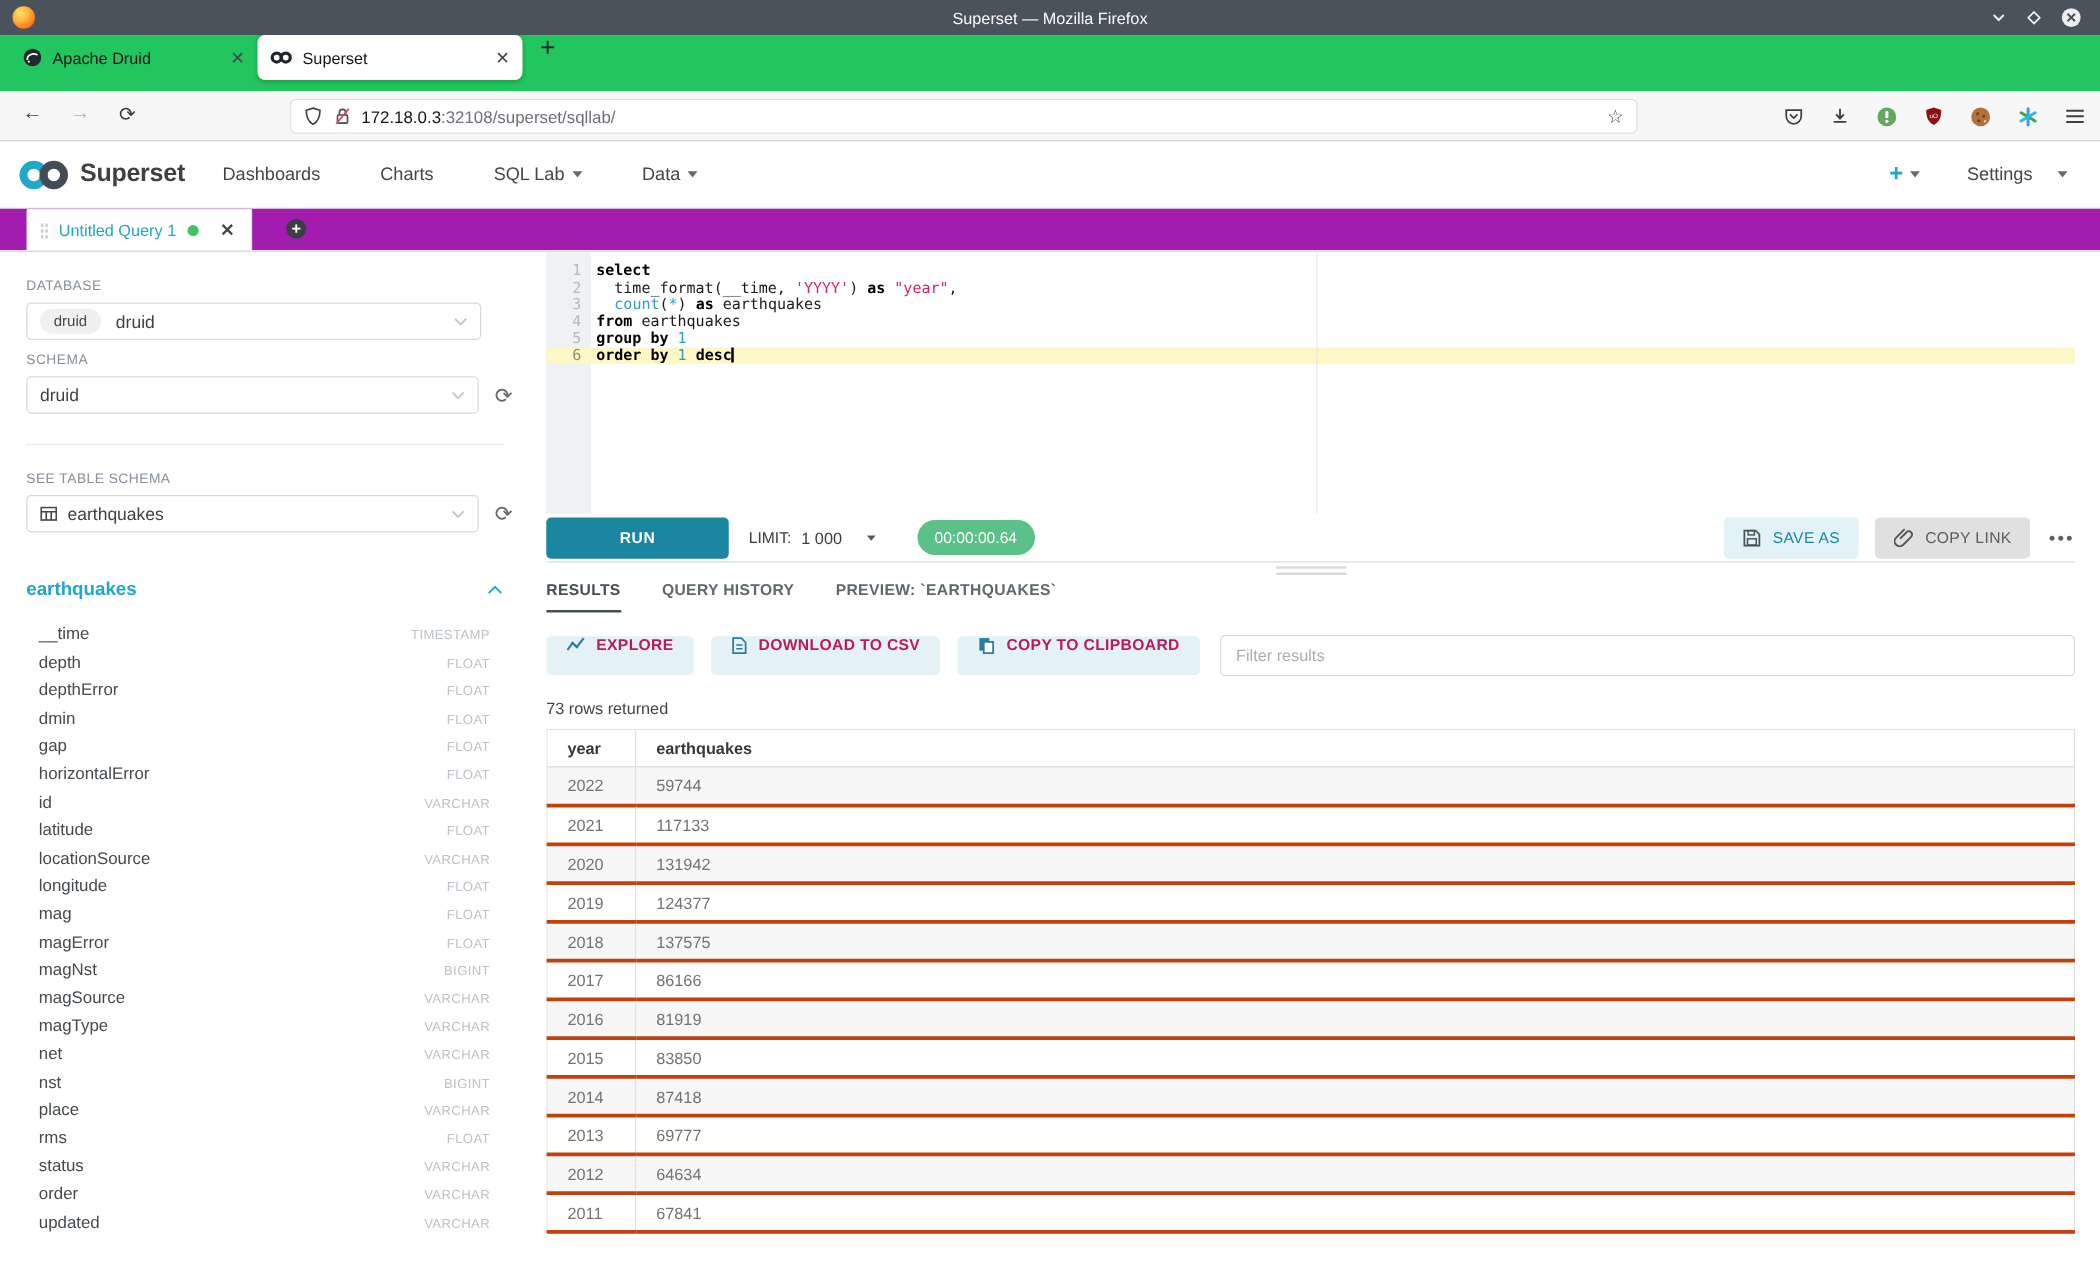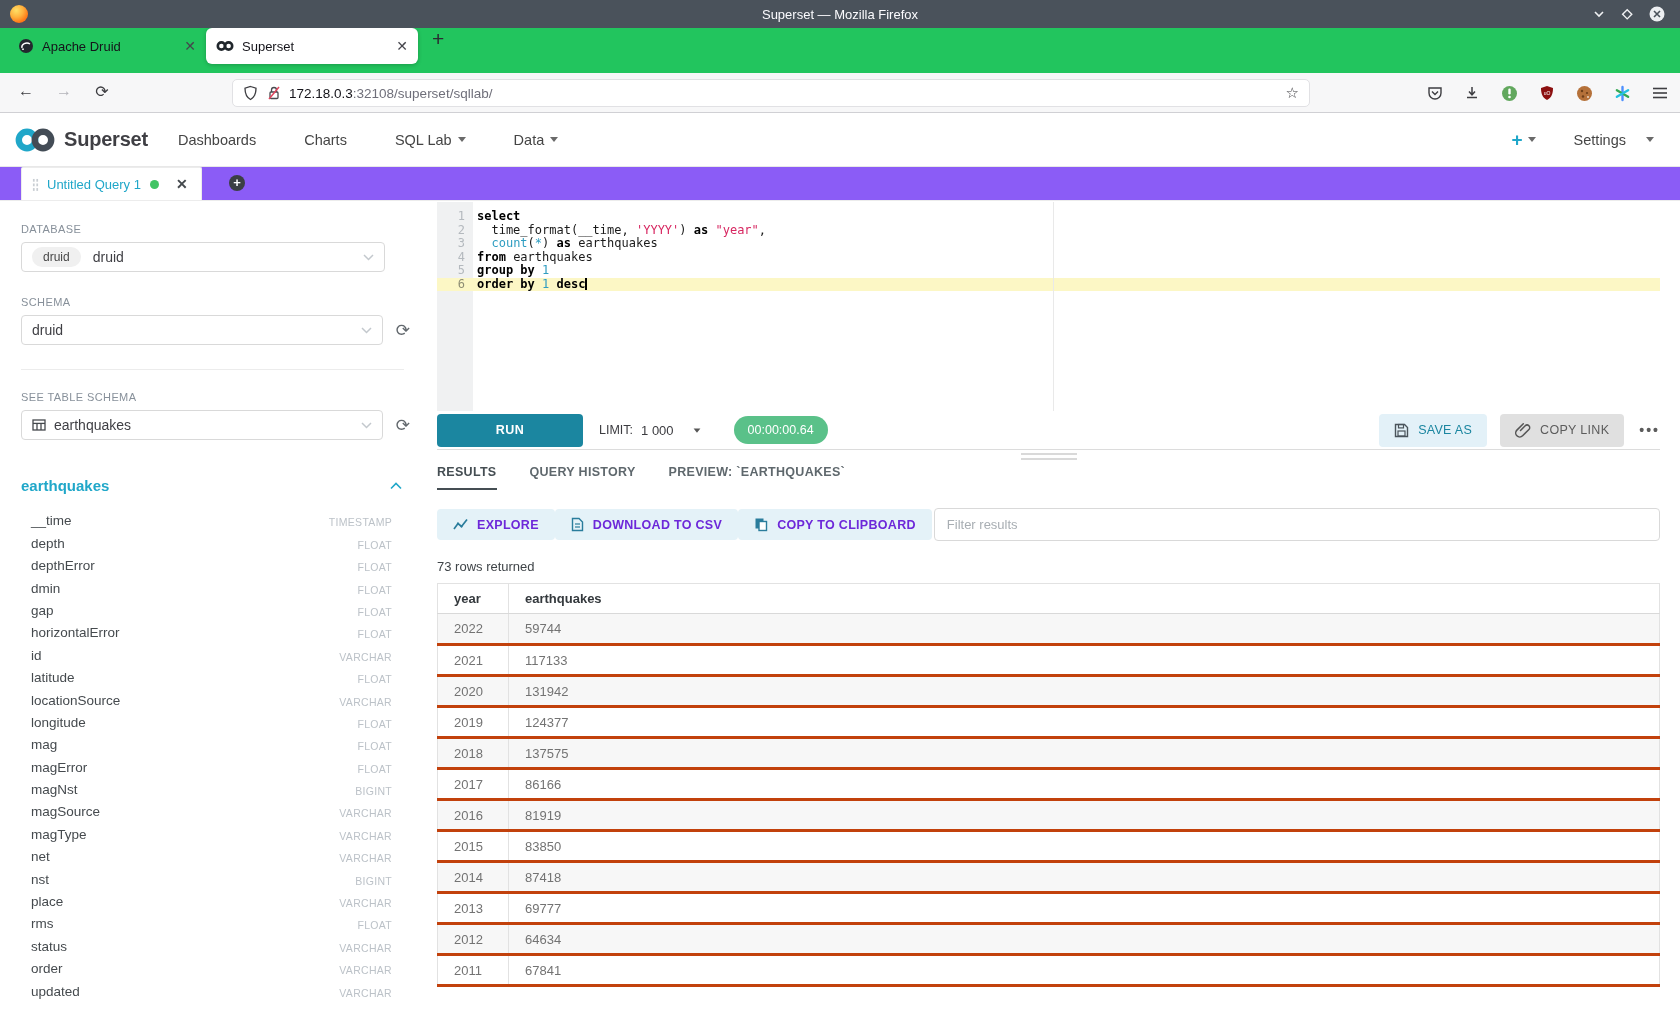--- a/index.html
+++ b/index.html
@@ -36,21 +36,21 @@
   .ss-brand{display:flex;align-items:center;margin-left:12px}
   .ss-brand-name{font-size:20px;font-weight:bold;color:#3f3f44;margin-left:6px;letter-spacing:-.2px}
   .ss-links{display:flex;gap:48px;margin-left:30px;font-size:14.5px;color:#454545}
   .ss-link{display:flex;align-items:center;gap:6px;cursor:default}
   .caret{width:0;height:0;border-left:4px solid transparent;border-right:4px solid transparent;border-top:5px solid #6a6a6a;display:inline-block}
   .ss-right{margin-left:auto;display:flex;align-items:center;gap:38px;margin-right:26px}
   .ss-plus{color:#20a7c9;font-size:19px;font-weight:bold;display:flex;align-items:center;gap:5px}
   .ss-settings{font-size:14.5px;color:#454545;display:flex;align-items:center;gap:20px}
 
   
-  .qtabbar{height:34px;background:#8b5cf6;border-bottom:1px solid #ececec;display:flex;align-items:flex-end}
+  .qtabbar{height:34px;background:#a21caf;border-bottom:1px solid #ececec;display:flex;align-items:flex-end}
   .qtab{margin-left:21px;width:181px;height:33px;background:#fff;border:1px solid #ececec;border-bottom:none;display:flex;align-items:center;padding:0 10px;border-radius:2px 2px 0 0}
   .qtab-dots{width:7px;height:13px;margin-right:8px;
     background-image:radial-gradient(#c9ced3 1px,transparent 1.3px);background-size:3.5px 4.6px}
   .qtab-label{color:#20a7c9;font-size:13px;white-space:nowrap}
   .qtab-dot{width:9px;height:9px;border-radius:50%;background:#41c464;margin-left:9px}
   .qtab-close{margin-left:17px;color:#44494d;font-size:14px;font-weight:bold}
   .qtab-add{width:16px;height:16px;border-radius:50%;background:#3b3f43;color:#fff;font-size:13px;line-height:15px;text-align:center;margin:0 0 9px 27px;font-weight:bold}
 
   
   .main{position:absolute;top:202px;left:0;right:0;bottom:0;display:flex;background:#fff}
@@ -58,21 +58,21 @@
   .sidebar{width:421px;flex:0 0 421px;padding:21px 11px 0 21px;overflow:hidden}
   .group-label{font-size:11px;color:#87909a;letter-spacing:.4px;margin-bottom:7px}
   .sel{height:30px;width:364px;border:1px solid #d9d9d9;border-radius:4px;background:#fff;display:flex;align-items:center;padding:0 10px}
   .sel .chev{margin-left:auto;display:flex}
   .db-pill{background:#f0f0f0;border-radius:11px;padding:3px 11px;font-size:12px;color:#484848}
   .sel-val{font-size:14px;color:#3f3f44}
   .db-pill+.sel-val{margin-left:12px}
   .with-refresh{display:flex;align-items:center}
   .refresh-btn{margin-left:13px;font-size:17px;color:#62686d;line-height:1}
   .sb-divider{height:1px;background:#ececec;margin-top:24px;width:383px}
-  .mt22{margin-top:24px}.mt21{margin-top:21px}
+  .mt22{margin-top:10px}.mt21{margin-top:21px}
   .table-section-head{margin-top:37px;width:381px;display:flex;align-items:center}
   .ts-title{color:#20a7c9;font-size:15px;font-weight:bold}
   .ts-chev{margin-left:auto;display:flex}
   .col-list{margin-top:12px}
   .col-row{height:22.4px;display:flex;align-items:flex-end;padding-left:10px;width:371px}
   .col-name{font-size:13.5px;color:#454a4e}
   .col-type{margin-left:auto;font-size:10.5px;color:#bcc2c8;letter-spacing:.3px}
 
   
   .workpane{flex:1;margin:0 20px 0 16px;display:flex;flex-direction:column;position:relative}
@@ -107,21 +107,21 @@
   .splitter{height:1px;background:#dcdcdc;position:relative}
   .split-handle{position:absolute;left:50%;transform:translateX(-50%);top:4px;width:56px}
   .split-handle i{display:block;height:2px;background:#d9d9d9;margin-bottom:3px}
 
   .south{flex:1;display:flex;flex-direction:column;overflow:hidden}
   .stabs{display:flex;gap:33px;margin-top:15px}
   .stab{font-size:12.5px;font-weight:bold;letter-spacing:.3px;color:#5f686d;padding-bottom:11px;position:relative}
   .stab.active{color:#454e53}
   .stab.active::after{content:"";position:absolute;left:0;right:0;bottom:0;height:2px;background:#454e53}
   .actions{display:flex;align-items:center;margin-top:18px}
-  .act-btn{height:31px;background:#e4f2f8;border-radius:4px;color:#6d28d9;font-weight:bold;font-size:12.5px;letter-spacing:.3px;display:flex;align-items:center;gap:9px;padding:0 16px;margin-right:0}
+  .act-btn{height:31px;background:#e4f2f8;border-radius:4px;color:#be185d;font-weight:bold;font-size:12.5px;letter-spacing:.3px;display:flex;align-items:flex-start;gap:9px;padding:0 16px;margin-right:14px}
   .filter-input{flex:1;height:33px;border:1px solid #d9d9d9;border-radius:4px;padding:0 12px;font-size:13px;color:#484848;margin-left:2px;outline:none}
   .filter-input::placeholder{color:#a8aeb3}
   .rows-returned{margin-top:18px;font-size:13px;color:#3f4448}
   .table-wrap{flex:1;overflow:hidden;margin-top:9px}
   table.rtable{border-collapse:collapse;width:100%;table-layout:fixed;border:1px solid #e2e2e2;border-bottom:none}
   .rtable th{height:30px;font-size:13px;font-weight:bold;color:#34393d;text-align:left;padding-left:16px;border-bottom:1px solid #d9d9d9;background:#fff}
   .rtable th:first-child,.rtable td:first-child{width:71px;border-right:1px solid #e2e2e2}
   .rtable td{height:31px;font-size:13px;color:#737373;padding-left:16px;border-bottom:3px solid #c2410c}
   .rtable tbody tr:nth-child(odd) td{background:#f7f7f7}
 

